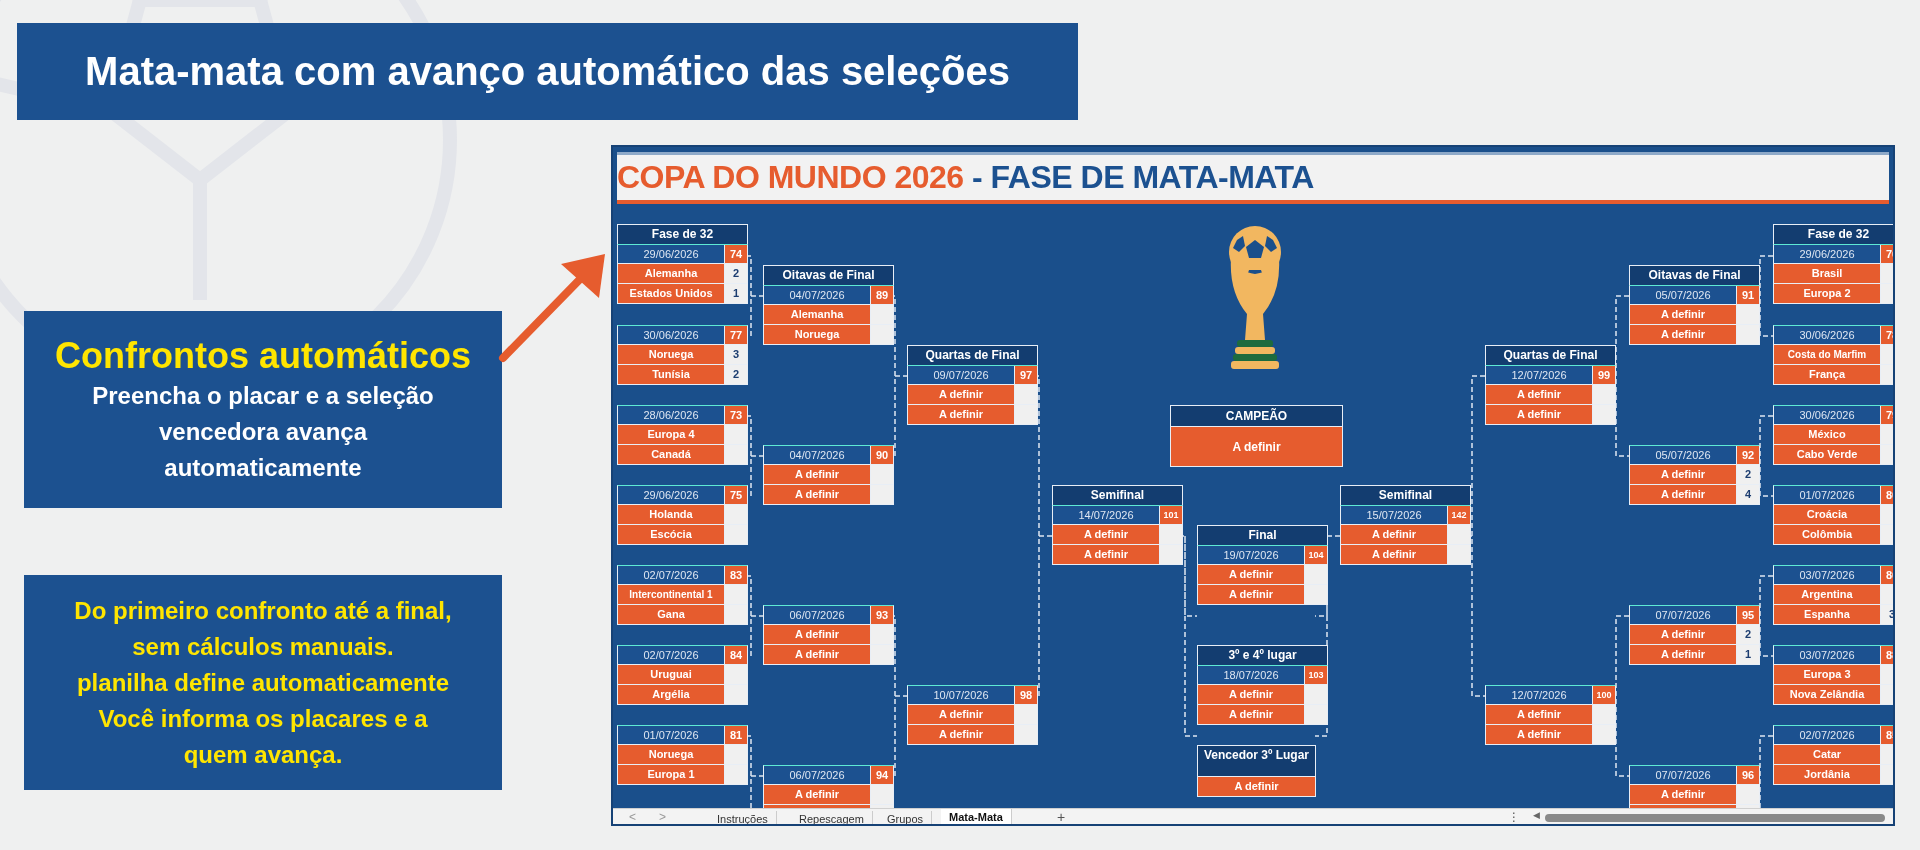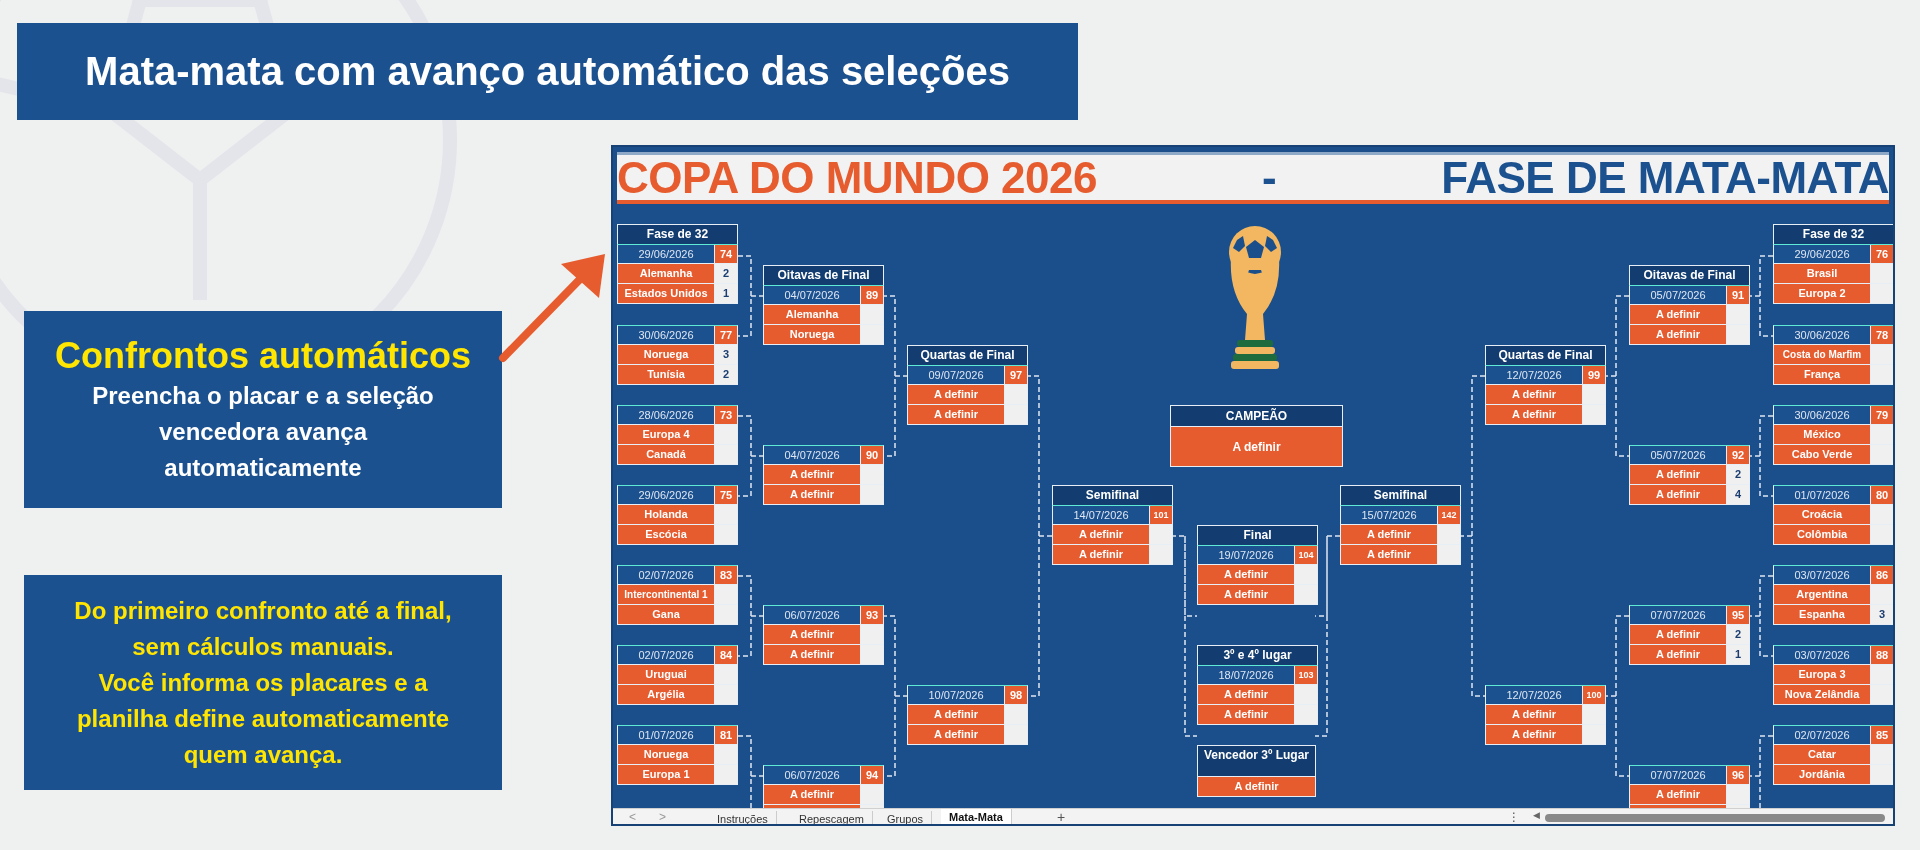--- a/index.html
+++ b/index.html
@@ -7,25 +7,25 @@
   .watermark { position: absolute; left: -60px; top: -120px; width: 520px; height: 520px; }
   .banner { position: absolute; left: 17px; top: 23px; width: 1061px; height: 97px; background: #1c5190; color: #fff; font-weight: bold; font-size: 40px; display: flex; align-items: center; justify-content: center; }
   .infobox { position: absolute; left: 24px; width: 478px; background: #1c5190; text-align: center; font-weight: bold; display: flex; flex-direction: column; justify-content: center; }
   .info1 { top: 311px; height: 197px; }
   .info1 .t { color: #ffe500; font-size: 36px; line-height: 44px; }
   .info1 .s { color: #fff; font-size: 24px; line-height: 36px; }
   .info2 { top: 575px; height: 215px; color: #ffe500; font-size: 24px; line-height: 36px; }
   .arrow { position: absolute; left: 495px; top: 250px; width: 120px; height: 115px; }
 
   .frame { position: absolute; left: 611px; top: 145px; width: 1284px; height: 681px; background: #1a4f8b; border: 2px solid #164276; overflow: hidden; }
-  .titleband { position: absolute; left: 4px; top: 5px; width: 1272px; height: 52px; background: #f2f2f2; border-top: 3px solid #8ea9c8; border-bottom: 4px solid #e65c2e; display: flex; align-items: center; justify-content: space-between; font-weight: bold; font-size: 44px; letter-spacing: -0.5px; }
+  .titleband { position: absolute; left: 4px; top: 5px; width: 1272px; height: 52px; background: #f2f2f2; border-top: 3px solid #8ea9c8; border-bottom: 4px solid #e65c2e; display: flex; align-items: center; justify-content: flex-start; font-weight: bold; font-size: 32px; letter-spacing: -0.5px; }
   .titleband .o { color: #e65c2e; }
   .titleband .b { color: #1c5190; }
 
-  .m { position: absolute; width: 121px; font-size: 11px; }
+  .m { position: absolute; width: 131px; font-size: 11px; }
   .m .hdr { height: 20px; background: #133d70; color: #fff; font-weight: bold; text-align: center; line-height: 19px; font-size: 12px; border: 1px solid #e8eef6; border-bottom: none; }
   .m .row { height: 20px; display: flex; border: 1px solid #e8eef6; border-top: none; }
   .m .row.first { border-top: 1px solid #5eead4; }
   .m .date { flex: 1; background: #1c5190; color: #dfe7f2; text-align: center; line-height: 19px; border-right: 1px solid #e8eef6; }
   .m .num { width: 22px; background: #e65c2e; color: #fff; font-weight: bold; text-align: center; line-height: 19px; font-size: 11px; }
   .m .num.small { font-size: 9px; }
   .m .team { flex: 1; background: #e65c2e; color: #fff; font-weight: bold; text-align: center; line-height: 19px; border-right: 1px solid #e8eef6; white-space: nowrap; overflow: hidden; }
   .m .score { width: 22px; background: #f0f0f0; color: #1c3d70; font-weight: bold; text-align: center; line-height: 19px; }
 
   .champ { position: absolute; left: 557px; top: 258px; width: 173px; }
@@ -70,22 +70,22 @@
 <div class="infobox info1">
   <div class="t">Confrontos automáticos</div>
   <div class="s">Preencha o placar e a seleção</div>
   <div class="s">vencedora avança</div>
   <div class="s">automaticamente</div>
 </div>
 
 <div class="infobox info2">
   <div>Do primeiro confronto até a final,</div>
   <div>sem cálculos manuais.</div>
+  <div>planilha define automaticamente</div>
   <div>Você informa os placares e a</div>
-  <div>planilha define automaticamente</div>
   <div>quem avança.</div>
 </div>
 
 <svg class="arrow" viewBox="0 0 120 115">
   <line x1="8" y1="108" x2="92" y2="22" stroke="#e65c2e" stroke-width="8" stroke-linecap="round"></line>
   <polygon points="110,4 104,48 66,14" fill="#e65c2e"></polygon>
 </svg>
 
 <div class="frame">
   <div class="titleband">

